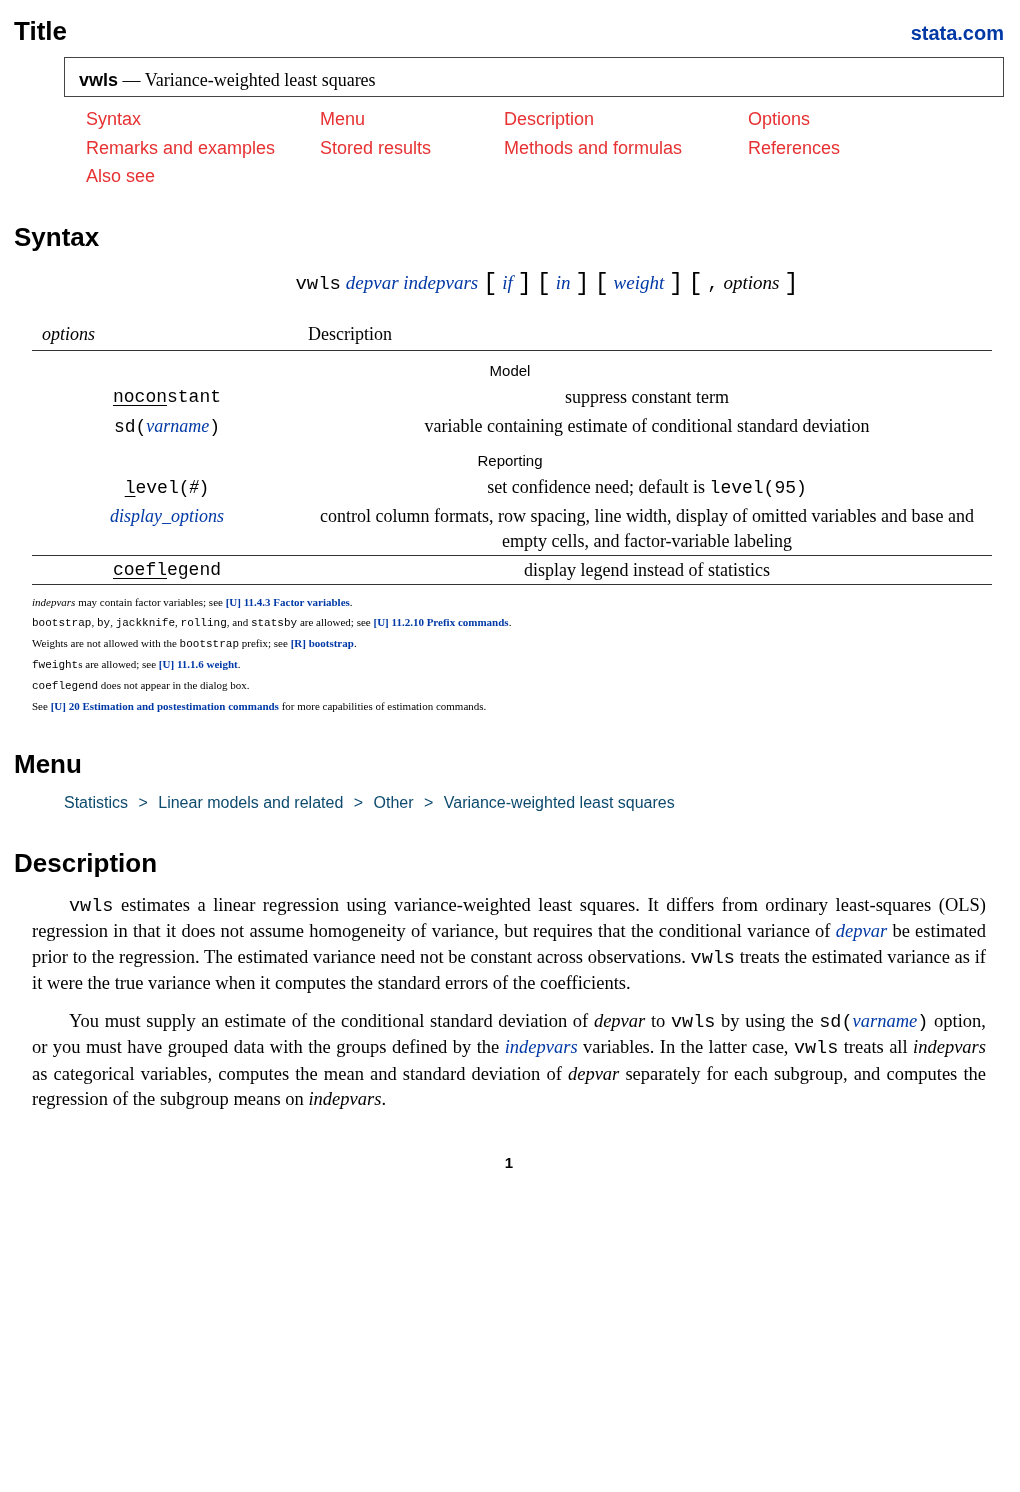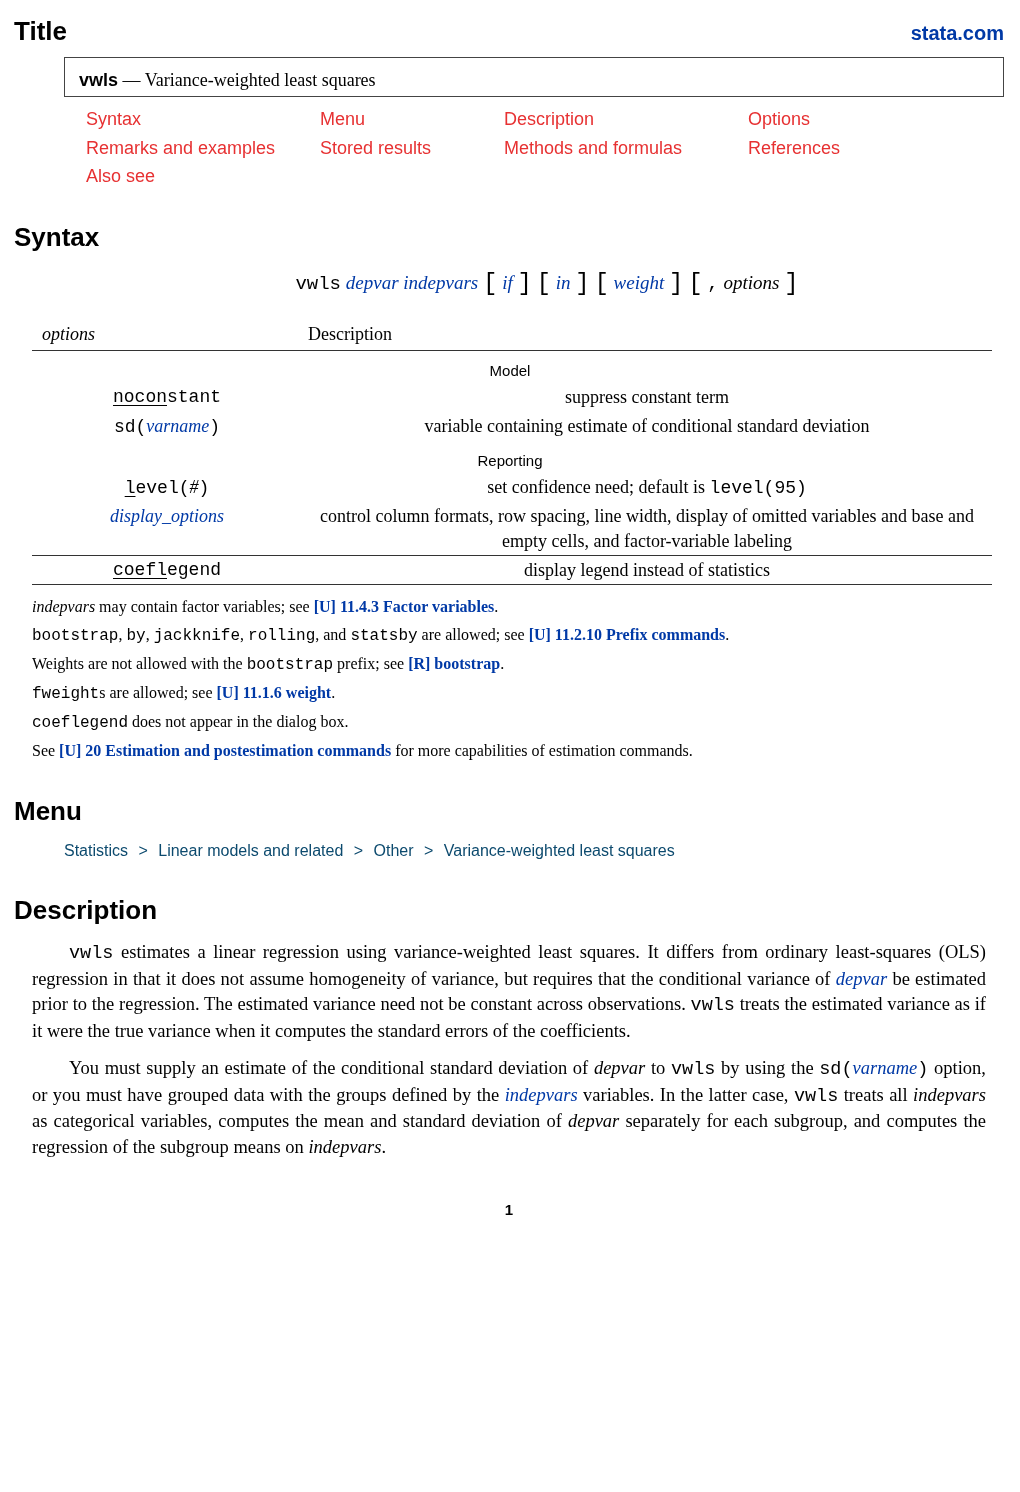--- a/index.html
+++ b/index.html
@@ -123,21 +123,21 @@
     padding-left: 2px;
   }
   table.options td.desc {
     font-family: Georgia, "Times New Roman", Times, serif;
   }
   table.options td.desc .tt { font-family: "Courier New", Courier, monospace; }
   .display-opts-link { color: var(--stata-blue); font-style: italic; font-family: Georgia, serif; }
 
   .notes {
     margin: 10px 0 0 18px;
-    font-size: 16px;
+    font-size: 11px;
     line-height: 1.45;
   }
   .notes p { margin: 4px 0; }
   .notes .link { color: var(--stata-blue); font-weight: 600; }
   .notes .tt { font-family: "Courier New", Courier, monospace; }
 
   .menu-path {
     margin: 10px 0 0 50px;
     font-family: Arial, Helvetica, sans-serif;
     font-size: 16px;

